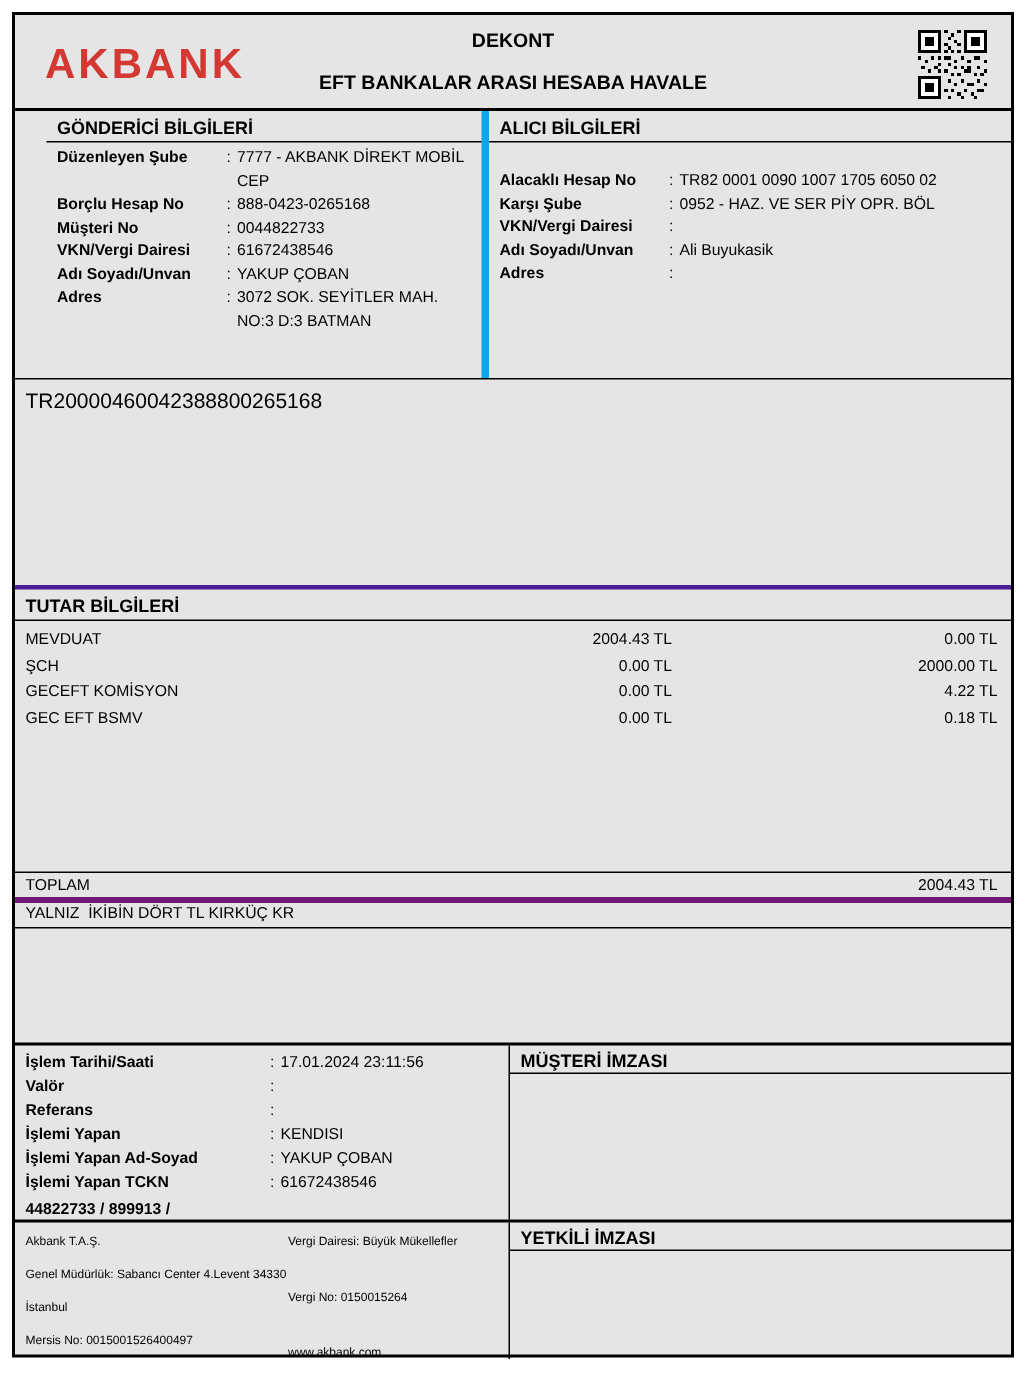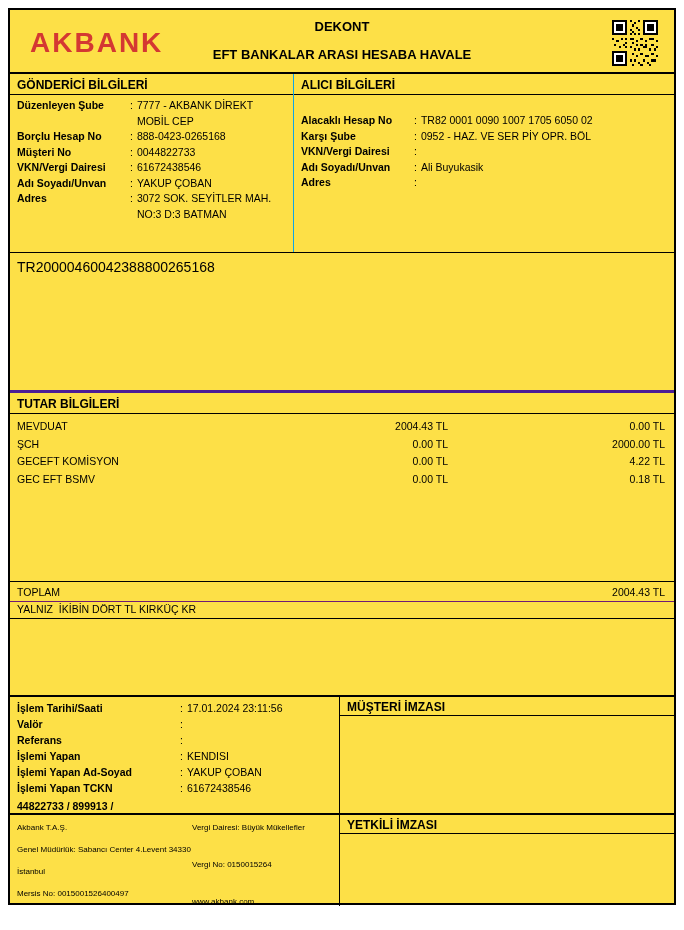--- a/index.html
+++ b/index.html
@@ -1,58 +1,58 @@
 <!DOCTYPE html>
 <html><head>
 <meta charset="utf-8">
 <style>
   * { box-sizing: border-box; margin: 0; padding: 0; }
   html,body { width: 684px; height: 930px; background: #fff; }
   body { font-family: "Liberation Sans", sans-serif; color: #000; position: relative; }
 
   .doc { position: absolute; left: 8px; top: 8px; width: 668px; height: 897px;
-         border: 2px solid #000; background: #fde047; display: flex; flex-direction: column; }
+         border: 2px solid #000; background: #e5e5e5; display: flex; flex-direction: column; }
 
   
   .header { height: 64px; border-bottom: 2px solid #000; position: relative; flex: none; }
   .logo { position: absolute; left: 20px; top: 17px; font-size: 28px; font-weight: bold;
           letter-spacing: 2px; }
   .header-center { position: absolute; left: 0; right: 0; top: 9px; text-align: center; }
   .header-title { font-size: 13px; font-weight: bold; }
   .header-subtitle { font-size: 13px; font-weight: bold; margin-top: 13px; }
   .qr { position: absolute; right: 16px; top: 10px; width: 46px; height: 46px; }
 
   
   .lv { display: flex; align-items: flex-start; font-size: 10.5px; line-height: 15.5px; }
   .lv .lbl { width: 113px; font-weight: bold; flex: none; }
   .lv .colon { flex: none; margin-right: 4px; }
   .lv .val { flex: 1; }
 
   
   .info { height: 179px; border-bottom: 1px solid #000; display: flex; flex: none; }
-  .info-left { width: 284px; border-right: 1px solid #0ea5e9; flex: none; }
+  .info-left { width: 316px; border-right: 5px solid #0ea5e9; flex: none; padding-left: 21px; }
   .info-right { flex: 1; }
   .sec-title { font-size: 12px; font-weight: bold; border-bottom: 1px solid #000;
                padding: 4px 7px 2px 7px; }
   .rows { padding: 3px 6px 0 7px; }
   .rows.gap-top { padding-top: 18px; }
 
   
   .reference-sec { height: 140px; border-bottom: 3px solid #4c1d95; padding: 6px 7px;
                    font-size: 14px; flex: none; }
 
   
   .amounts-sec { height: 189px; border-bottom: 1px solid #000; flex: none; }
   .amt-rows { padding-top: 4px; }
   .amt-row { display: flex; font-size: 10.5px; line-height: 17.5px; }
   .amt-label { width: 290px; padding-left: 7px; flex: none; }
   .amt-c1 { width: 148px; text-align: right; flex: none; }
   .amt-c2 { flex: 1; text-align: right; padding-right: 9px; }
 
-  .total-row { height: 20px; border-bottom: 1px solid #701a75; display: flex; align-items: center;
+  .total-row { height: 20px; border-bottom: 4px solid #701a75; display: flex; align-items: center;
                font-size: 10.5px; flex: none; }
   .total-label { flex: 1; padding-left: 7px; }
   .total-value { padding-right: 9px; }
 
   .words-row { height: 17px; border-bottom: 1px solid #000; font-size: 10.5px;
                line-height: 15px; padding-left: 7px; flex: none; }
 
   .spacer { height: 78px; border-bottom: 2px solid #000; flex: none; }
 
   

